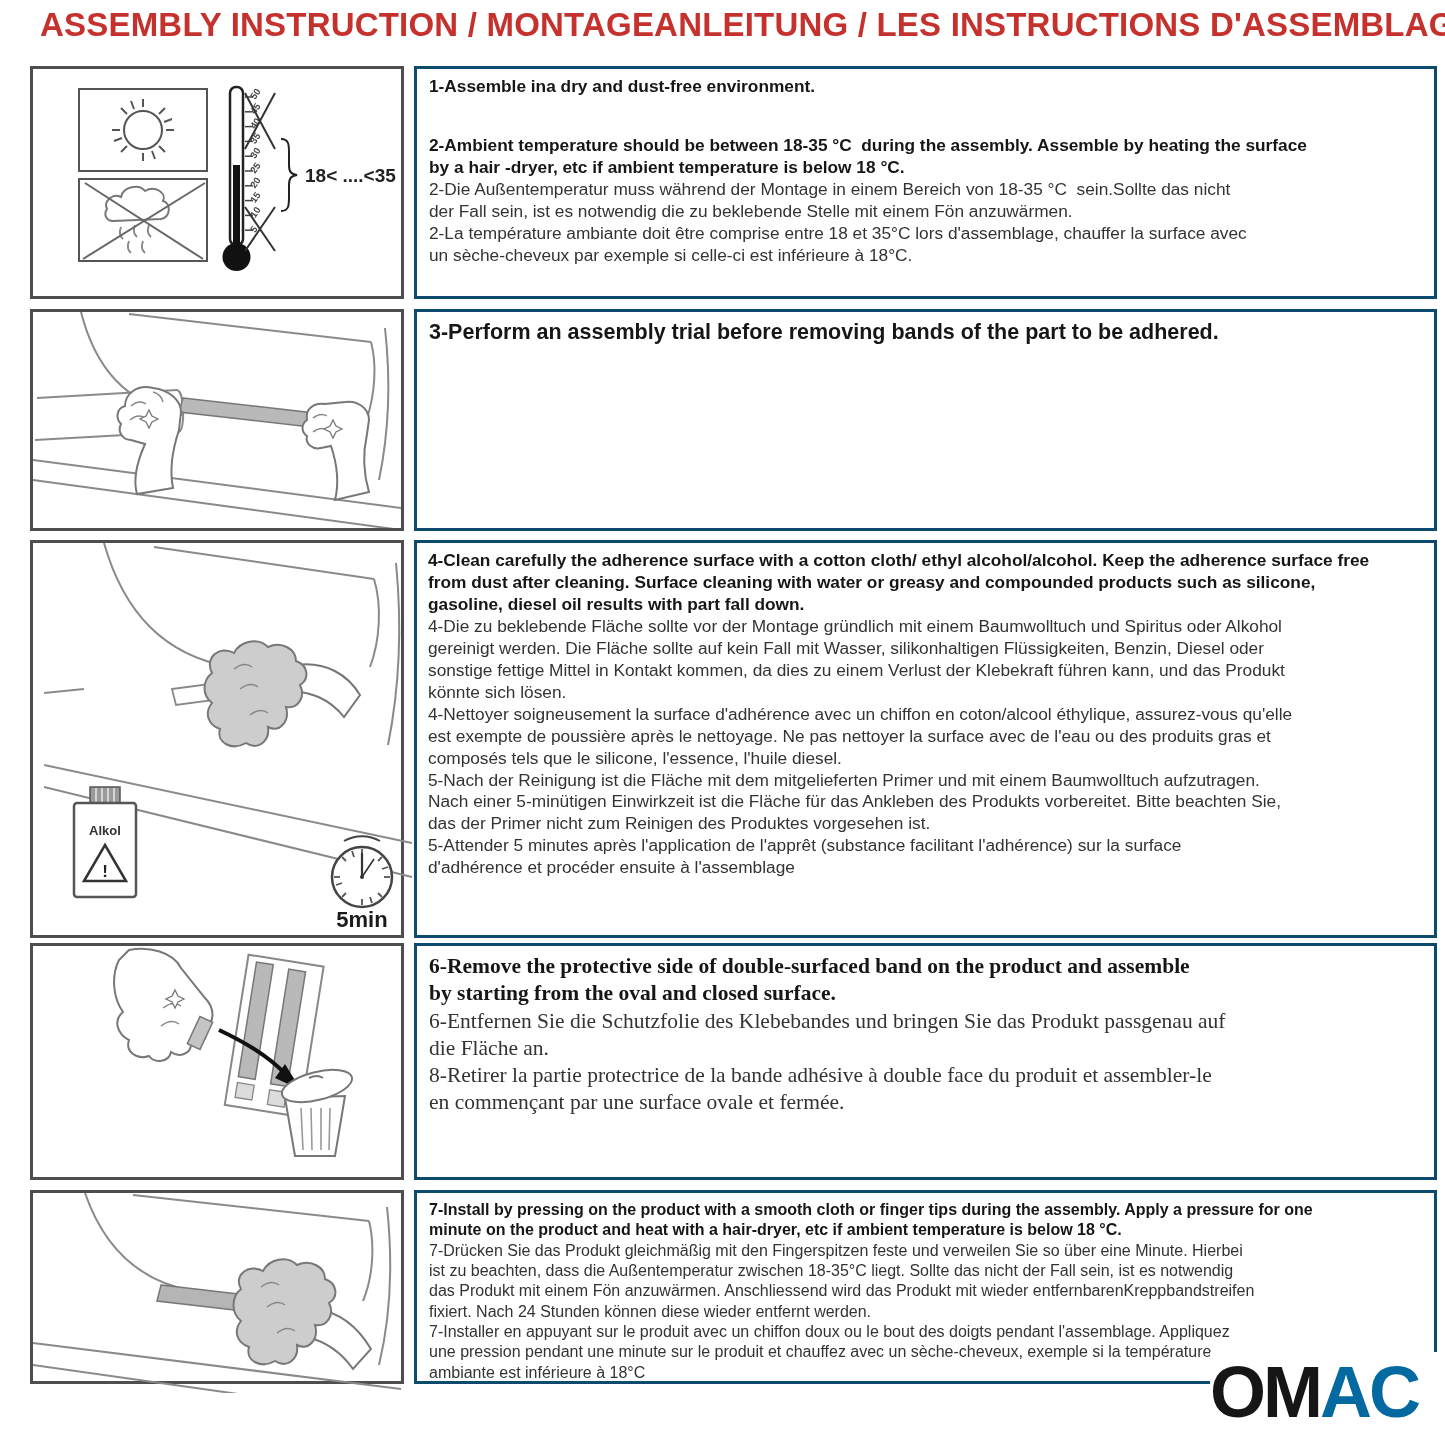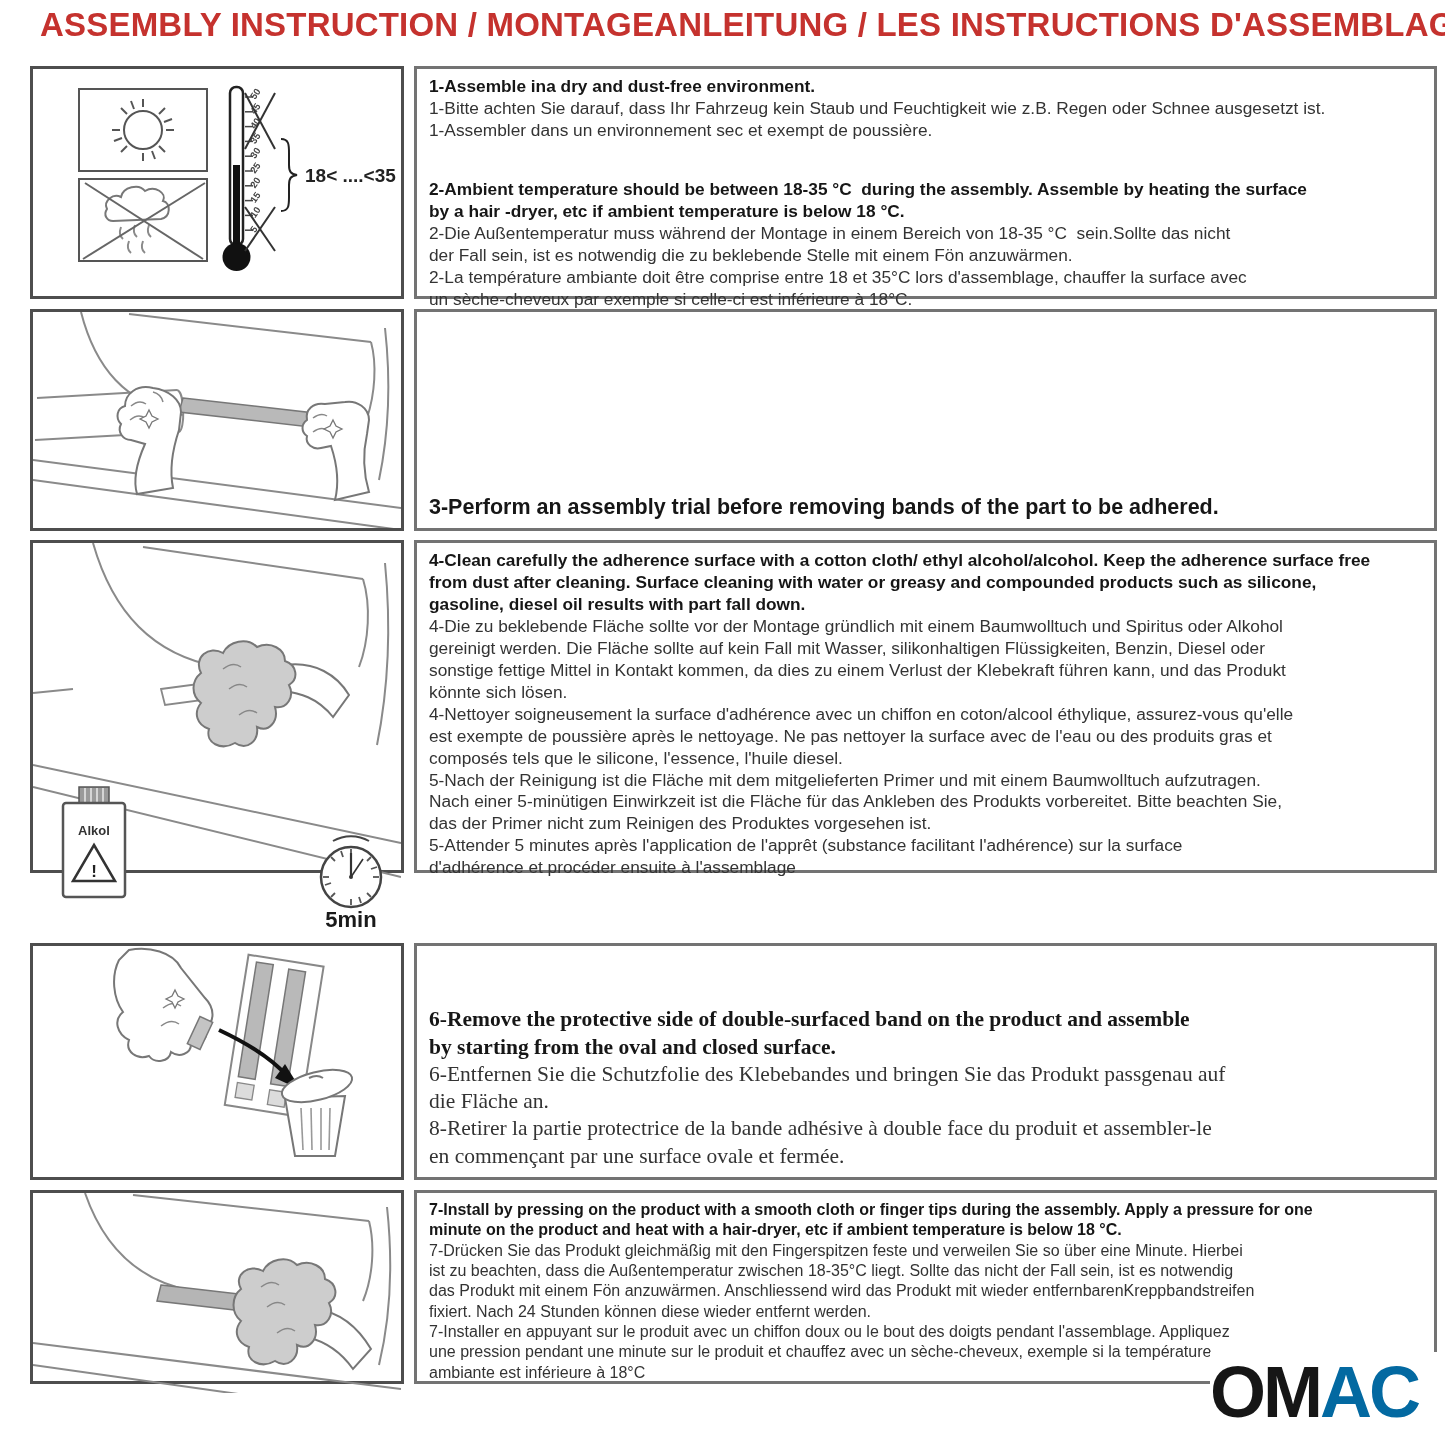--- a/index.html
+++ b/index.html
@@ -1,34 +1,34 @@
 <!DOCTYPE html>
 <html><head>
 <meta charset="utf-8">
 <style>
   html,body{margin:0;padding:0;background:#ffffff;}
   .page{position:relative;width:1445px;height:1445px;background:#fff;
         font-family:"Liberation Sans",sans-serif;overflow:hidden;}
   .title{position:absolute;left:40px;top:6px;width:1400px;
          font-size:33px;font-weight:800;letter-spacing:.2px;color:#c5322e;white-space:nowrap;}
   .lbox{position:absolute;left:30px;width:374px;border:3px solid #4e4e4e;background:#fff;box-sizing:border-box;}
-  .rbox{position:absolute;left:414px;width:1023px;border:3px solid #737373;background:#fff;
+  .rbox{position:absolute;left:414px;width:1023px;border:3px solid #0c4a6e;background:#fff;
         box-sizing:border-box;padding:7px 12px;color:#333;}
   .rbox p{margin:0;white-space:pre-wrap;line-height:1.27;}
   .rbox p.b{font-weight:700;color:#161616;}
   .rbox p.gap{margin-top:37px;}
   .r1{top:66px;height:233px;}
   .r2{top:309px;height:222px;}
-  .r3{top:540px;height:333px;}
+  .r3{top:540px;height:398px;padding-left:11px;}
   .r4{top:943px;height:237px;font-family:Liberation Serif, serif;}
   .r5{top:1190px;height:194px;}
   .fs-s{font-size:17.3px;}
   .fs-xs{font-size:16px;}
   .fs-l{font-size:21.5px;}
-  .center{display:flex;flex-direction:column;justify-content:flex-end;}
+  .center{display:flex;flex-direction:column;justify-content:flex-start;}
   svg{display:block;}
   .ill line,.ill path,.ill polyline{vector-effect:non-scaling-stroke;}
   .logo{position:absolute;left:1210px;top:1352px;width:260px;height:86px;background:#fff;
         display:flex;align-items:flex-start;justify-content:flex-start;
         font-weight:800;font-size:72px;line-height:80px;letter-spacing:-3px;}
   .logo .lb{color:#161616;}
   .logo .lr{color:#0369a1;}
 </style>
 </head>
 <body>
@@ -108,22 +108,20 @@
           <line x1="212" y1="138" x2="242" y2="182"></line>
             <line x1="242" y1="138" x2="212" y2="182"></line>
         </g>
         <path d="M248,70 C256,70 256,76 256,84 L256,96 C256,103 258,105 264,106 C258,107 256,109 256,116 L256,128 C256,136 256,142 248,142" fill="none" stroke="#222" stroke-width="2"></path>
         <text x="272" y="113" font-size="19" font-weight="700" fill="#222">18&lt; ....&lt;35 C</text>
       </g>
     </svg>
   </div>
   <div class="rbox r1 fs-s">
     <p class="b">1-Assemble ina dry and dust-free environment.</p>
-    <p>1-Bitte achten Sie darauf, dass Ihr Fahrzeug kein Staub und Feuchtigkeit wie z.B. Regen oder Schnee ausgesetzt ist.
-1-Assembler dans un environnement sec et exempt de poussière.</p>
     <p class="b gap">2-Ambient temperature should be between 18-35 °C  during the assembly. Assemble by heating the surface
 by a hair -dryer, etc if ambient temperature is below 18 °C.</p>
     <p>2-Die Außentemperatur muss während der Montage in einem Bereich von 18-35 °C  sein.Sollte das nicht
 der Fall sein, ist es notwendig die zu beklebende Stelle mit einem Fön anzuwärmen.
 2-La température ambiante doit être comprise entre 18 et 35°C lors d'assemblage, chauffer la surface avec
 un sèche-cheveux par exemple si celle-ci est inférieure à 18°C.</p>
   </div>
 
   <div class="lbox r2">
     <svg class="ill" width="368" height="216" viewBox="0 0 368 216">

